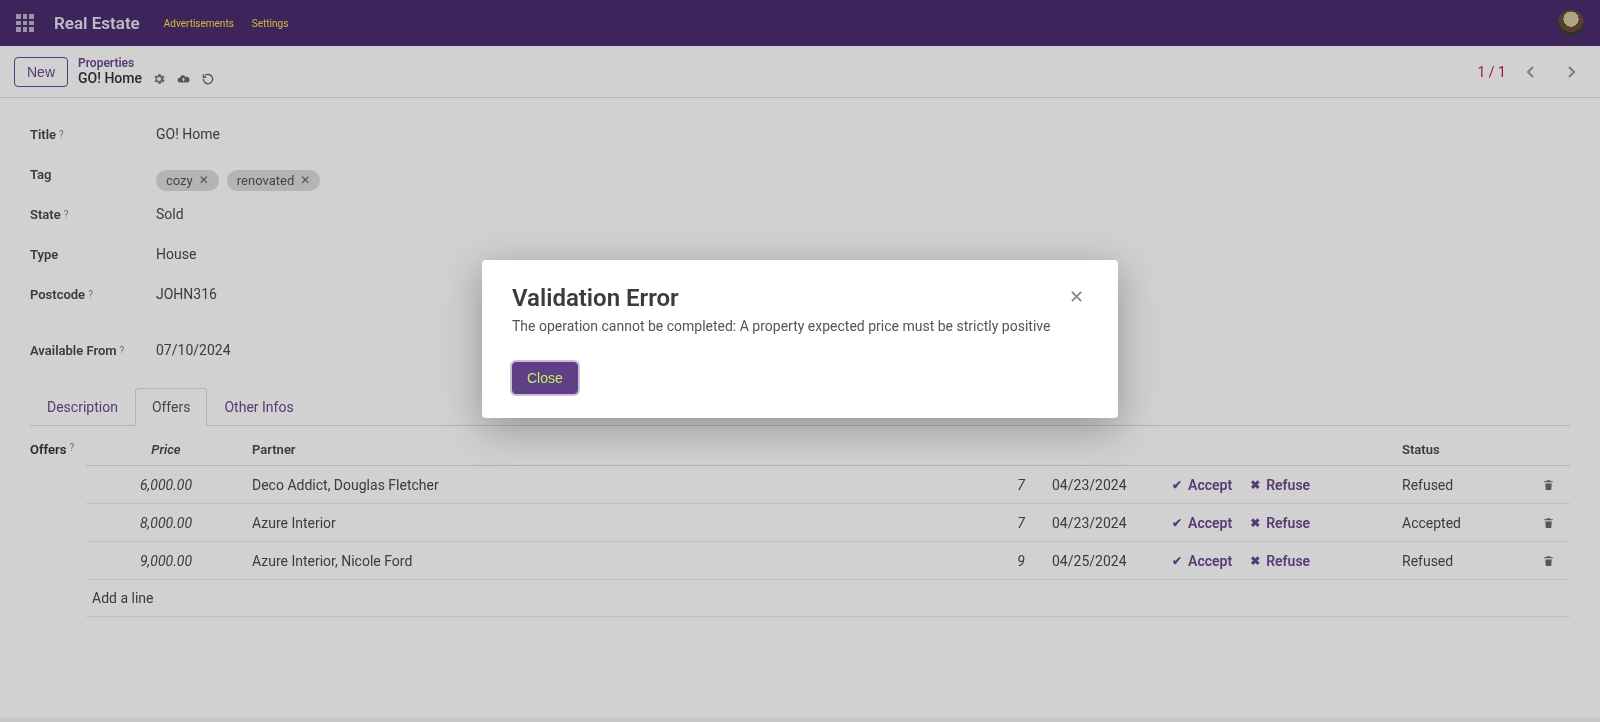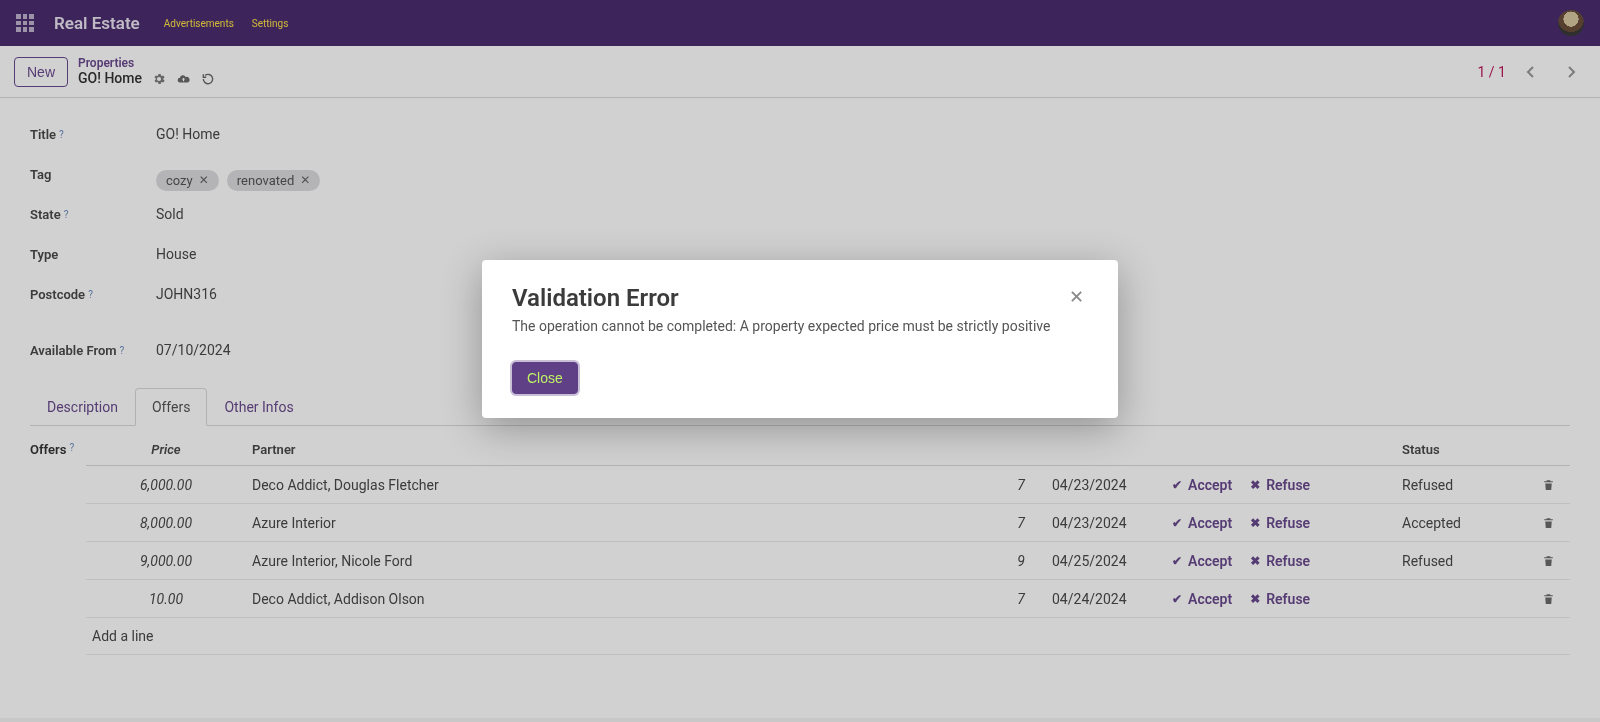--- a/index.html
+++ b/index.html
@@ -360,31 +360,20 @@
               <td class="num">9,000.00</td>
               <td>Azure Interior, Nicole Ford</td>
               <td class="num">9</td>
               <td>04/25/2024</td>
               <td><span class="offer-action"><span class="glyph">✔</span>Accept</span><span class="offer-action"><span class="glyph">✖</span>Refuse</span></td>
               <td>Refused</td>
               <td><span class="trash"><svg width="13" height="14" viewBox="0 0 24 24" fill="#6b6b6b">
                     <path d="M9 3h6l1 2h4v2H4V5h4Zm-3 6h12l-1 12H7Z"></path>
                   </svg></span></td>
             </tr>
-            <tr>
-              <td class="num">10.00</td>
-              <td>Deco Addict, Addison Olson</td>
-              <td class="num">7</td>
-              <td>04/24/2024</td>
-              <td><span class="offer-action"><span class="glyph">✔</span>Accept</span><span class="offer-action"><span class="glyph">✖</span>Refuse</span></td>
-              <td></td>
-              <td><span class="trash"><svg width="13" height="14" viewBox="0 0 24 24" fill="#6b6b6b">
-                    <path d="M9 3h6l1 2h4v2H4V5h4Zm-3 6h12l-1 12H7Z"></path>
-                  </svg></span></td>
-            </tr>
             <tr class="add-line">
               <td colspan="7">Add a line</td>
             </tr>
           </tbody>
       </table>
     </div>
   </div>
 
 </div>
 

